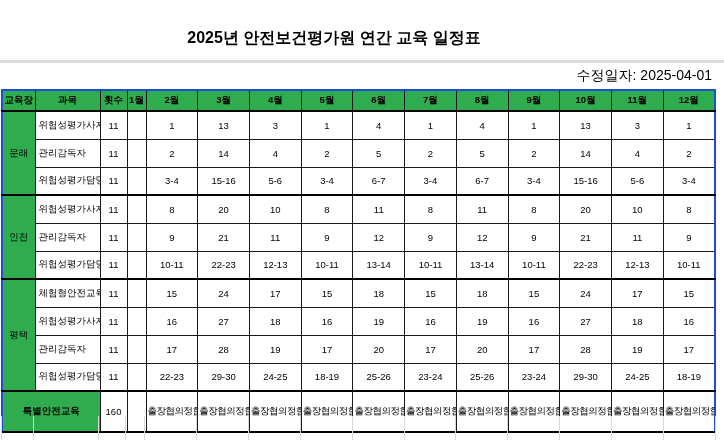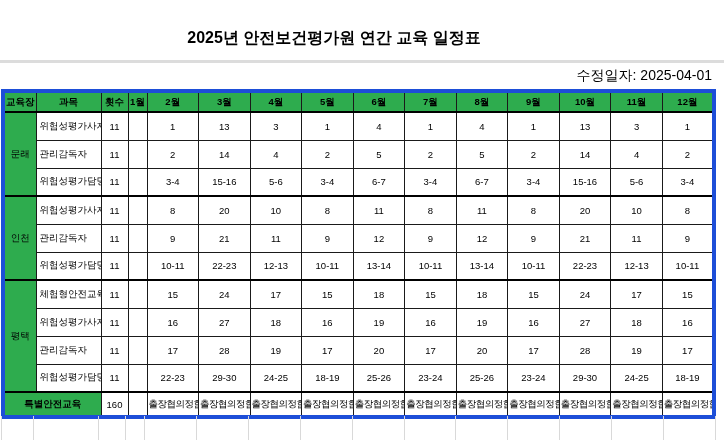--- a/index.html
+++ b/index.html
@@ -13,30 +13,30 @@
   .separator{
     position:absolute; top:60px; left:0; width:724px; height:3px; background:#dcdcdc;
   }
   .modified-date{
     position:absolute; top:67px; right:12px; font-size:14px;
   }
 
   table.schedule{
     position:absolute; left:1px; top:89px;
     width:715px; table-layout:fixed; border-collapse:collapse;
-    border:4px solid #1d4ed8;
+    border:2px solid #1d4ed8;
   }
   .schedule th, .schedule td{
     border:1px solid #1a1a1a;
     text-align:center; vertical-align:middle;
     font-size:9.5px; padding:0 1px; overflow:hidden; white-space:nowrap;
   }
   .schedule thead tr{ height:21px; }
   .schedule tbody tr{ height:28px; }
-  .schedule tr.footer-row{ height:25px; }
+  .schedule tr.footer-row{ height:41px; }
   .schedule th{ font-weight:bold; border-bottom:2px solid #000; }
   .green{ background:#2eac4e; }
   .site-cell{ font-weight:normal; }
   .subject-cell{ text-align:left !important; padding-left:3px !important; }
   .group-start td{ border-top:2px solid #000; }
   .footer-row td{ border-top:2px solid #000; border-bottom:2px solid #000; }
   .footer-label-cell{ font-weight:bold; }
   .footer-month{ font-size:8px; letter-spacing:-0.5px; }
 
   .ghost-row{

